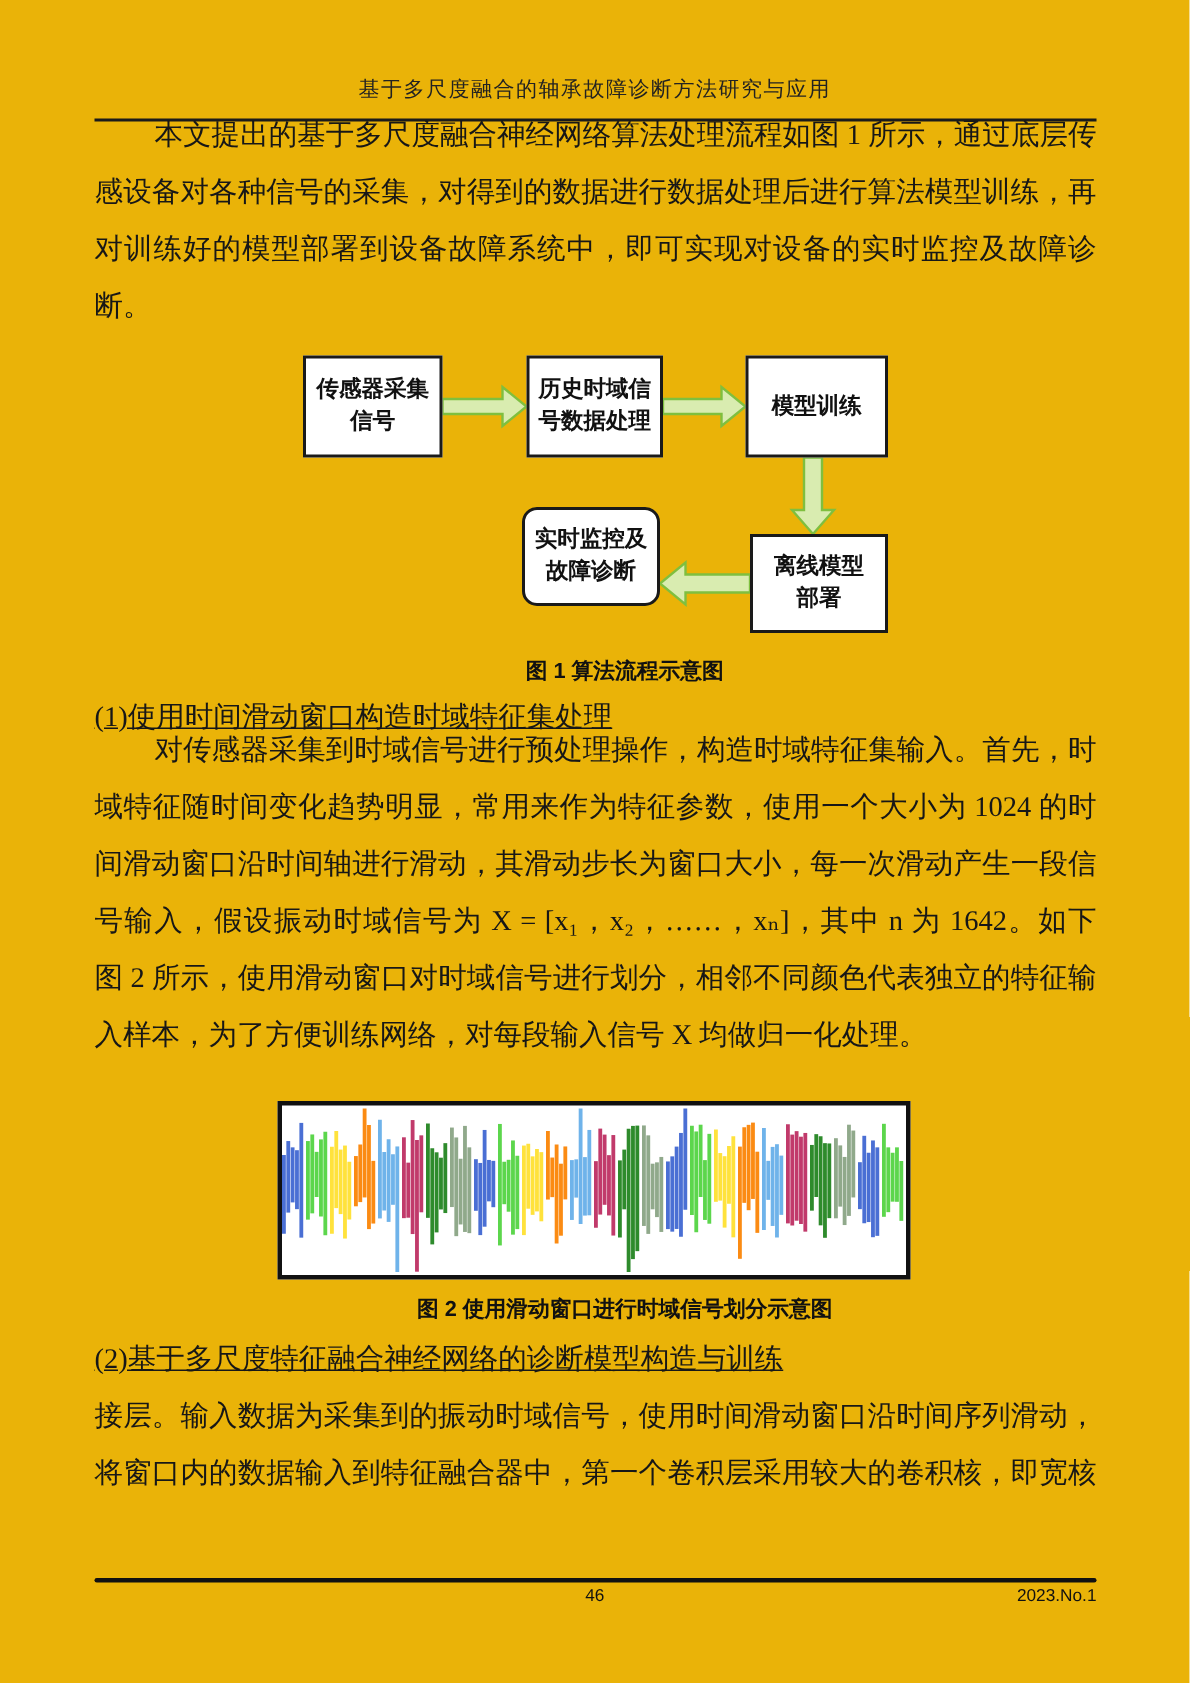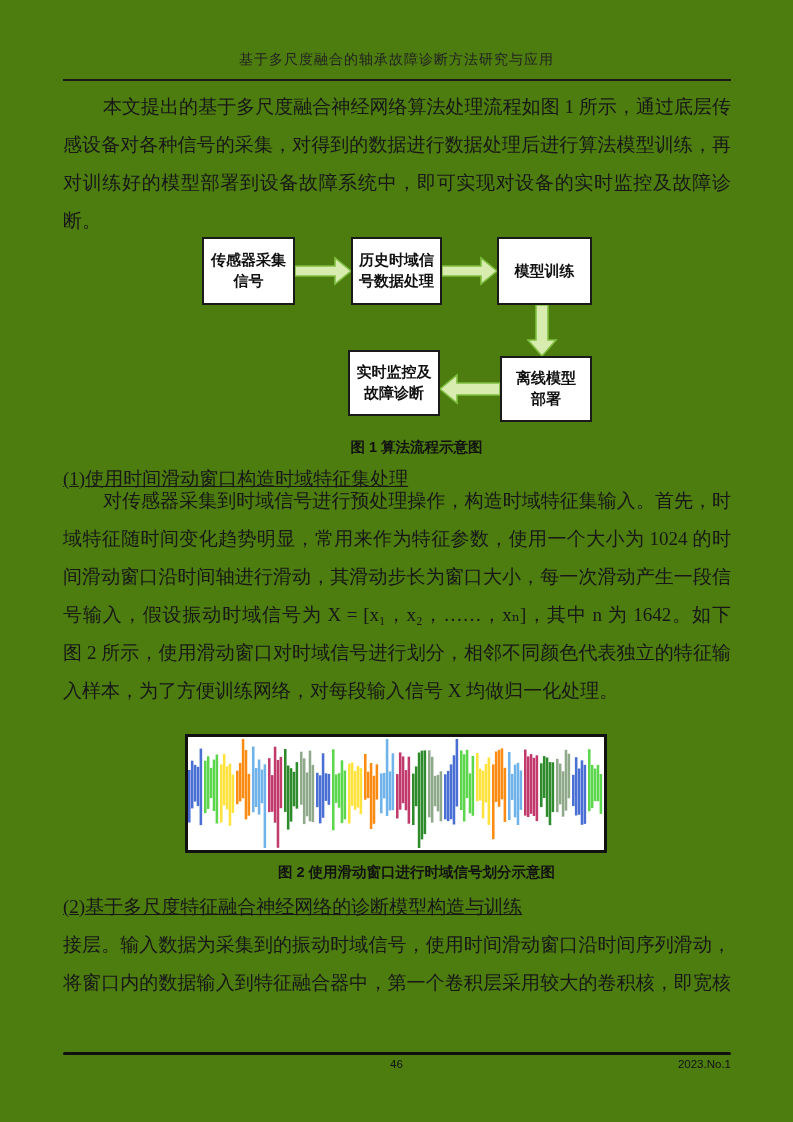--- a/index.html
+++ b/index.html
@@ -1,18 +1,18 @@
 <!DOCTYPE html>
 <html><head>
 <meta charset="utf-8">
 <style>
   * { margin:0; padding:0; box-sizing:border-box; }
   html,body { background:#ffffff; }
   .page {
-    position:relative; width:793px; height:1122px; background:#4d7c0f;
+    position:relative; width:793px; height:1122px; background:#eab308;
     font-family:"Liberation Serif","DejaVu Serif",serif; color:#141414; overflow:hidden;
   }
   .header-title {
     position:absolute; top:51px; left:0; width:100%;
     text-align:center; font-size:14px; letter-spacing:1px; color:#222;
   }
   .header-rule {
     position:absolute; top:79px; left:63px; width:668px; height:2px; background:#1a1a1a;
   }
   .para { position:absolute; left:63px; width:668px; }
@@ -57,21 +57,21 @@
   }
 </style>
 </head>
 <body>
 
 <div class="page">
 
   <div class="header-title">基于多尺度融合的轴承故障诊断方法研究与应用</div>
   <div class="header-rule"></div>
 
-  <div class="para" style="top:88px;">
+  <div class="para" style="top:72px;">
     <div class="line j indent">本文提出的基于多尺度融合神经网络算法处理流程如图 1 所示，通过底层传</div>
     <div class="line j">感设备对各种信号的采集，对得到的数据进行数据处理后进行算法模型训练，再</div>
     <div class="line j">对训练好的模型部署到设备故障系统中，即可实现对设备的实时监控及故障诊</div>
     <div class="line">断。</div>
   </div>
 
   <div class="flowchart">
     <svg class="arrow-svg" viewBox="0 0 420 200">
       <polygon points="115,36 155,36 155,28 171,41 155,54 155,46 115,46" fill="#d9ecb0" stroke="#7fbf3f"></polygon>
       <polygon points="262,36 301,36 301,28 317,41 301,54 301,46 262,46" fill="#d9ecb0" stroke="#7fbf3f"></polygon>
@@ -86,21 +86,21 @@
       <span>历史时域信</span>
       <span>号数据处理</span>
     </div>
     <div class="flow-box" style="left:317px; top:7px; width:95px; height:68px;">
       <span>模型训练</span>
     </div>
     <div class="flow-box" style="left:320px; top:126px; width:92px; height:66px;">
       <span>离线模型</span>
       <span>部署</span>
     </div>
-    <div class="flow-box" style="left:168px; top:120px; width:92px; height:66px;">
+    <div class="flow-box" style="left:168px; top:108px; width:92px; height:66px;border-radius:10px;">
       <span>实时监控及</span>
       <span>故障诊断</span>
     </div>
   </div>
 
   <div class="figure-caption" style="top:438px;">图 1  算法流程示意图</div>
 
   <div class="section-heading" style="top:462px;">(1)使用时间滑动窗口构造时域特征集处理</div>
 
   <div class="para" style="top:482px;">

